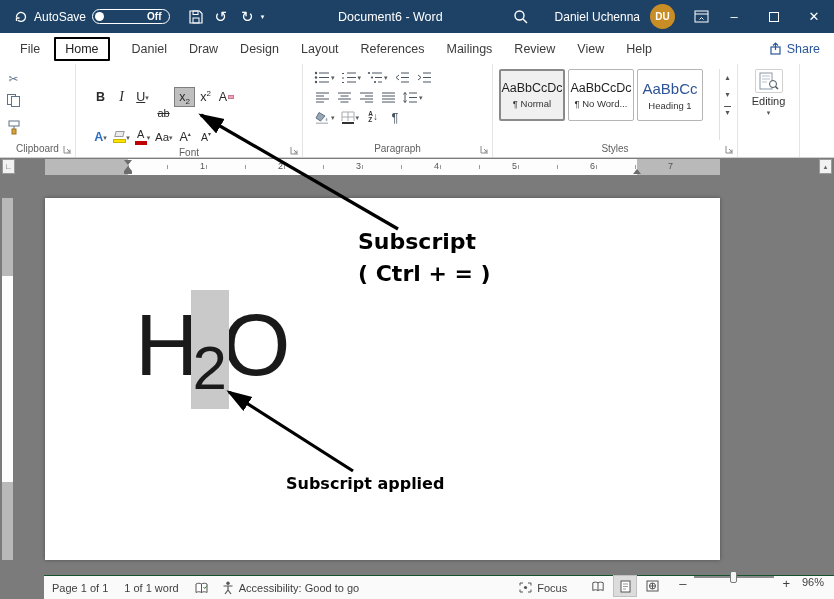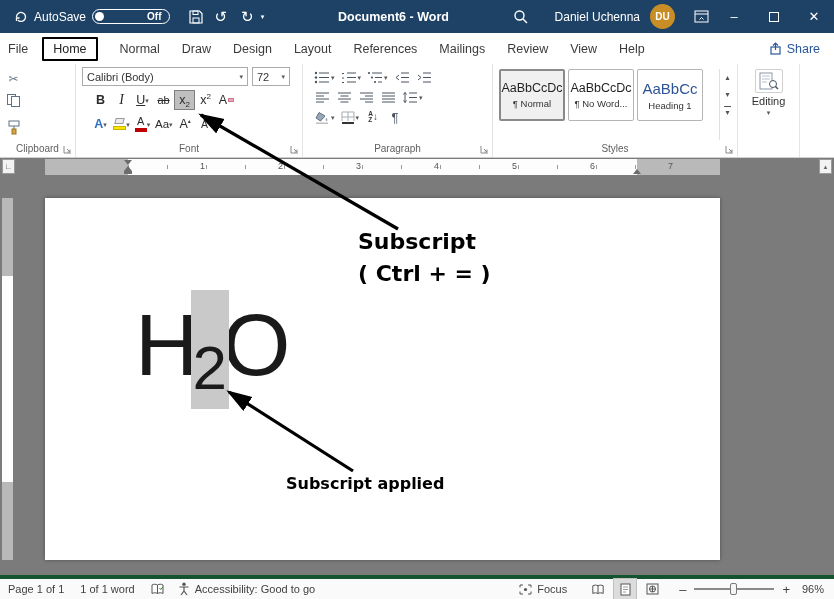--- a/index.html
+++ b/index.html
@@ -8,31 +8,31 @@
   .app { position:relative; width:834px; height:599px; display:flex; flex-direction:column; background:#7b7b7b; }
 
   
   .titlebar { height:33px; flex:0 0 33px; background:#1e4265; display:flex; align-items:center; color:#fff; font-size:12px; padding-left:8px; position:relative; }
   .tb-icon { display:inline-flex; align-items:center; justify-content:center; margin:0 5px; }
   .tb-autosave { margin-right:6px; }
   .tb-toggle { display:inline-flex; align-items:center; gap:4px; border:1px solid #fff; border-radius:9px; padding:1px 7px 1px 2px; margin-right:14px; cursor:default; }
   .tb-toggle .knob { width:9px; height:9px; border-radius:50%; background:#fff; display:inline-block; }
   .tb-off { font-size:10px; font-weight:bold;margin-left:39px; }
   .tb-glyph { font-size:15px; margin:0 7px; line-height:1; }
-  .tb-title { position:absolute; left:338px; top:0; height:33px; display:flex; align-items:center; font-size:12.5px;font-weight:bold; }
+  .tb-title { position:absolute; left:338px; top:0; height:33px; display:flex; align-items:center; font-size:12.5px; }
   .tb-right { margin-left:auto; display:flex; align-items:center; }
   .tb-user { margin:0 10px 0 22px; font-size:12px; }
   .tb-avatar { width:25px; height:25px; border-radius:50%; background:#c98d25; color:#fff; font-size:10px; font-weight:bold; display:flex; align-items:center; justify-content:center; margin-right:14px; }
   .wbtn { width:40px; height:33px; display:flex; align-items:center; justify-content:center; font-size:13px; }
   .maxbox { width:10px; height:10px; border:1.3px solid #fff; display:inline-block; }
 
   
   .tabrow { height:31px; flex:0 0 31px; background:#fff; display:flex; align-items:center; font-size:12.5px; color:#3b3b3b; }
   .tab { margin-left:22px; cursor:default; }
-  .tab-file { margin-left:8px; }
+  .tab-file { margin-left:20px; }
   .tab-home { border:2px solid #000; border-radius:1px; padding:3px 9px; margin-left:14px; color:#222; }
   .tab-share { margin-left:auto; margin-right:14px; color:#2b579a; display:flex; align-items:center; gap:5px; }
 
   
   .ribbon { height:94px; flex:0 0 94px; background:#fff; display:flex; border-bottom:1px solid #cfcfcf; }
   .rgroup { position:relative; border-right:1px solid #e4e4e4; display:flex; flex-direction:column; }
   .rbody { flex:1; }
   .rfoot { height:17px; display:flex; align-items:center; justify-content:center; font-size:10px; color:#5f5f5f; position:relative; }
   .launcher { position:absolute; right:3px; bottom:3px; line-height:0; }
   .dd { font-size:7px; color:#5a5a5a; line-height:1; }
@@ -52,21 +52,21 @@
   .combo-row { display:flex; gap:4px; }
   .combo { height:19px; border:1px solid #ababab; display:flex; align-items:center; font-size:11px; color:#333; padding:0 4px; justify-content:space-between; background:#fff; }
   .combo-name { width:166px; }
   .combo-size { width:38px; }
   .frow { display:flex; align-items:center; margin-top:4px; }
   .frow2 { margin-left:8px; }
   .fbtn { min-width:21px; height:20px; display:flex; align-items:center; justify-content:center; font-size:12.5px; color:#2b2b2b; padding:0 2px; }
   .fb-bold { font-weight:800; }
   .fb-italic { font-family:"Liberation Serif", serif; font-style:italic; font-size:14px; }
   .fb-underline span:first-child { text-decoration:underline; }
-  .fb-strike { font-size:11px; text-decoration:line-through; }
+  .fb-strike { font-size:11px; text-decoration:line-through;margin-top:32px; }
   .fbtn.active { background:#bfbfbf; border:1px solid #7f7f7f; }
   .subd { font-size:8px; position:relative; top:4px; }
   .supd { font-size:8px; position:relative; top:-4px; }
   .eraser { width:6px; height:4px; background:#f2a0b5; border:1px solid #c87a90; display:inline-block; margin-left:1px; }
   .fb-effects { color:#2d6fc4; font-weight:bold; }
   .colwrap { display:flex; flex-direction:column; align-items:center; line-height:1; gap:1px; }
   .colwrap .ltr { font-size:11px; }
   .bar-red { width:12px; height:4px; background:#c00000; }
   .hl-pen { width:9px; height:6px; background:#ececec; border:1px solid #9a9a9a; transform:skewX(-14deg); display:block; }
   .hl-bar { width:13px; height:4px; background:#ffe400; border:1px solid #c9b400; display:block; margin-top:1px; }
@@ -116,21 +116,21 @@
   .callout { font-family:"DejaVu Sans", sans-serif; font-weight:bold; color:#000; position:absolute; }
   .callout-top { left:313px; top:28px; font-size:22px; line-height:32px; }
   .callout-bottom { left:241px; top:276px; font-size:16px; }
   .formula { position:absolute; left:90px; top:103px; display:flex; align-items:baseline; color:#1a1a1a; }
   .f-big { font-size:88px; line-height:1; }
   .f-o { margin-left:-5px; }
   .f-sub { font-size:62px; line-height:1; position:relative; transform:translateY(14px); margin-left:-6px; z-index:1; }
   .f-sub::before { content:""; position:absolute; left:-2px; right:-2px; top:-47px; bottom:-10px; background:#c9c9c9; z-index:-1; }
 
   
-  .statusbar { height:24px; flex:0 0 24px; background:#fafafa; border-top:4px solid #14532d; display:flex; align-items:center; font-size:11px; color:#3f3f3f; }
+  .statusbar { height:24px; flex:0 0 24px; background:#fafafa; border-top:1px solid #14532d; display:flex; font-size:11px; color:#3f3f3f;margin-left:44px; }
   .sb-item { display:flex; align-items:center; gap:5px; }
   .sb-page { margin-left:8px; }
   .sb-words { margin-left:16px; }
   .sb-proof { margin-left:15px; }
   .sb-acc { margin-left:13px; }
   .sb-focus { margin-left:auto; }
   .viewbtn { display:flex; align-items:center; justify-content:center; width:22px; height:20px; margin-left:5px; }
   .viewbtn.active { background:#dcdcdc; outline:1px solid #c0c0c0; }
   .vb-read { margin-left:20px; }
   .zoom-minus { margin-left:16px; font-size:13px; }
@@ -191,21 +191,21 @@
       <span class="wbtn">
           <span class="maxbox"></span>
         </span>
       <span class="wbtn">✕</span>
     </span>
   </div>
 
   <div class="tabrow">
     <span class="tab tab-file">File</span>
     <span class="tab tab-home">Home</span>
-    <span class="tab">Normal</span>
+    <span class="tab">Daniel</span>
     <span class="tab">Draw</span>
     <span class="tab">Design</span>
     <span class="tab">Layout</span>
     <span class="tab">References</span>
     <span class="tab">Mailings</span>
     <span class="tab">Review</span>
     <span class="tab">View</span>
     <span class="tab">Help</span>
     <span class="tab-share">
       <svg width="13" height="13" viewBox="0 0 13 13">
@@ -237,30 +237,20 @@
         <span>Clipboard</span>
         <span class="launcher"><svg width="9" height="9" viewBox="0 0 9 9">
               <path d="M1 1v7h7" fill="none" stroke="#8a8a8a"></path>
               <path d="M4 4l3 3M7 4.5V7H4.5" fill="none" stroke="#8a8a8a"></path>
             </svg></span>
       </div>
     </div>
 
     <div class="rgroup g-font">
       <div class="rbody font-body">
-        <div class="combo-row">
-          <span class="combo combo-name">
-            <span>Calibri (Body)</span>
-            <span class="dd">▾</span>
-          </span>
-          <span class="combo combo-size">
-            <span>72</span>
-            <span class="dd">▾</span>
-          </span>
-        </div>
         <div class="frow frow2">
           <span class="fbtn fb-bold">B</span>
           <span class="fbtn fb-italic">I</span>
           <span class="fbtn fb-underline">
             <span>U</span>
             <span class="dd">▾</span>
           </span>
           <span class="fbtn fb-strike">ab</span>
           <span class="fbtn active">
             <span>x</span>

